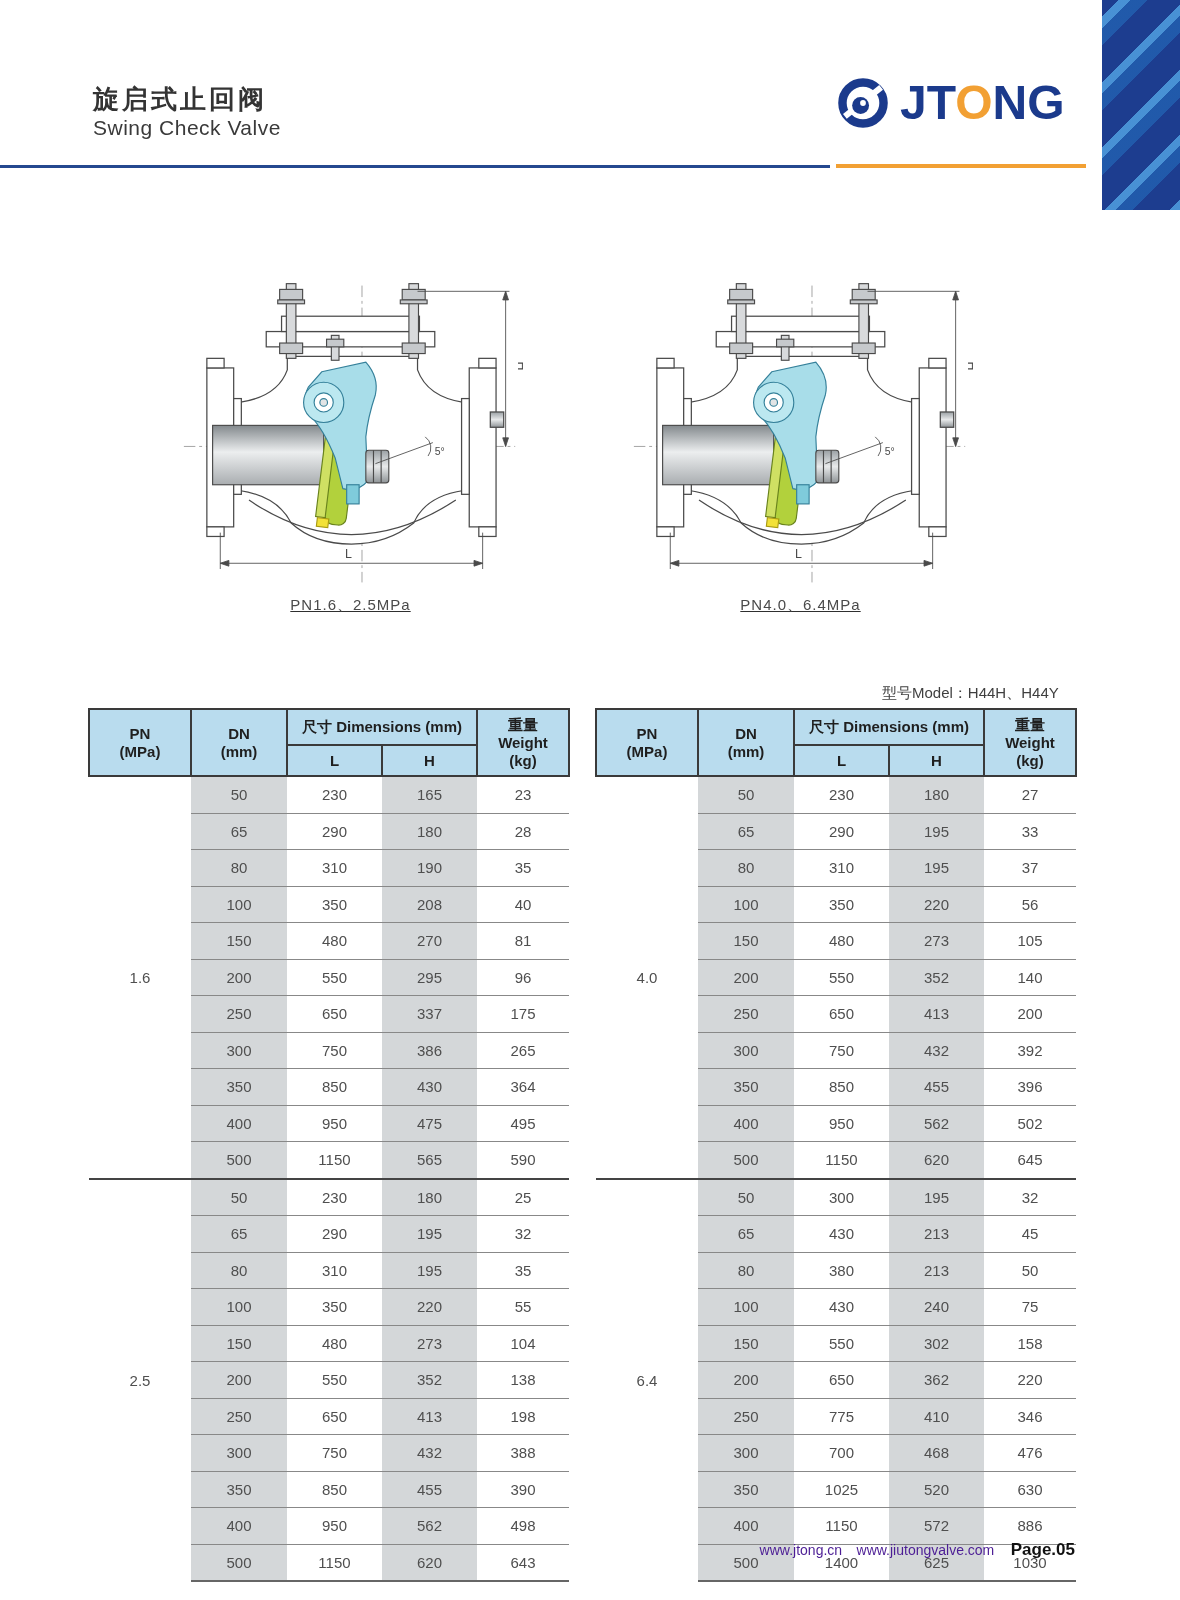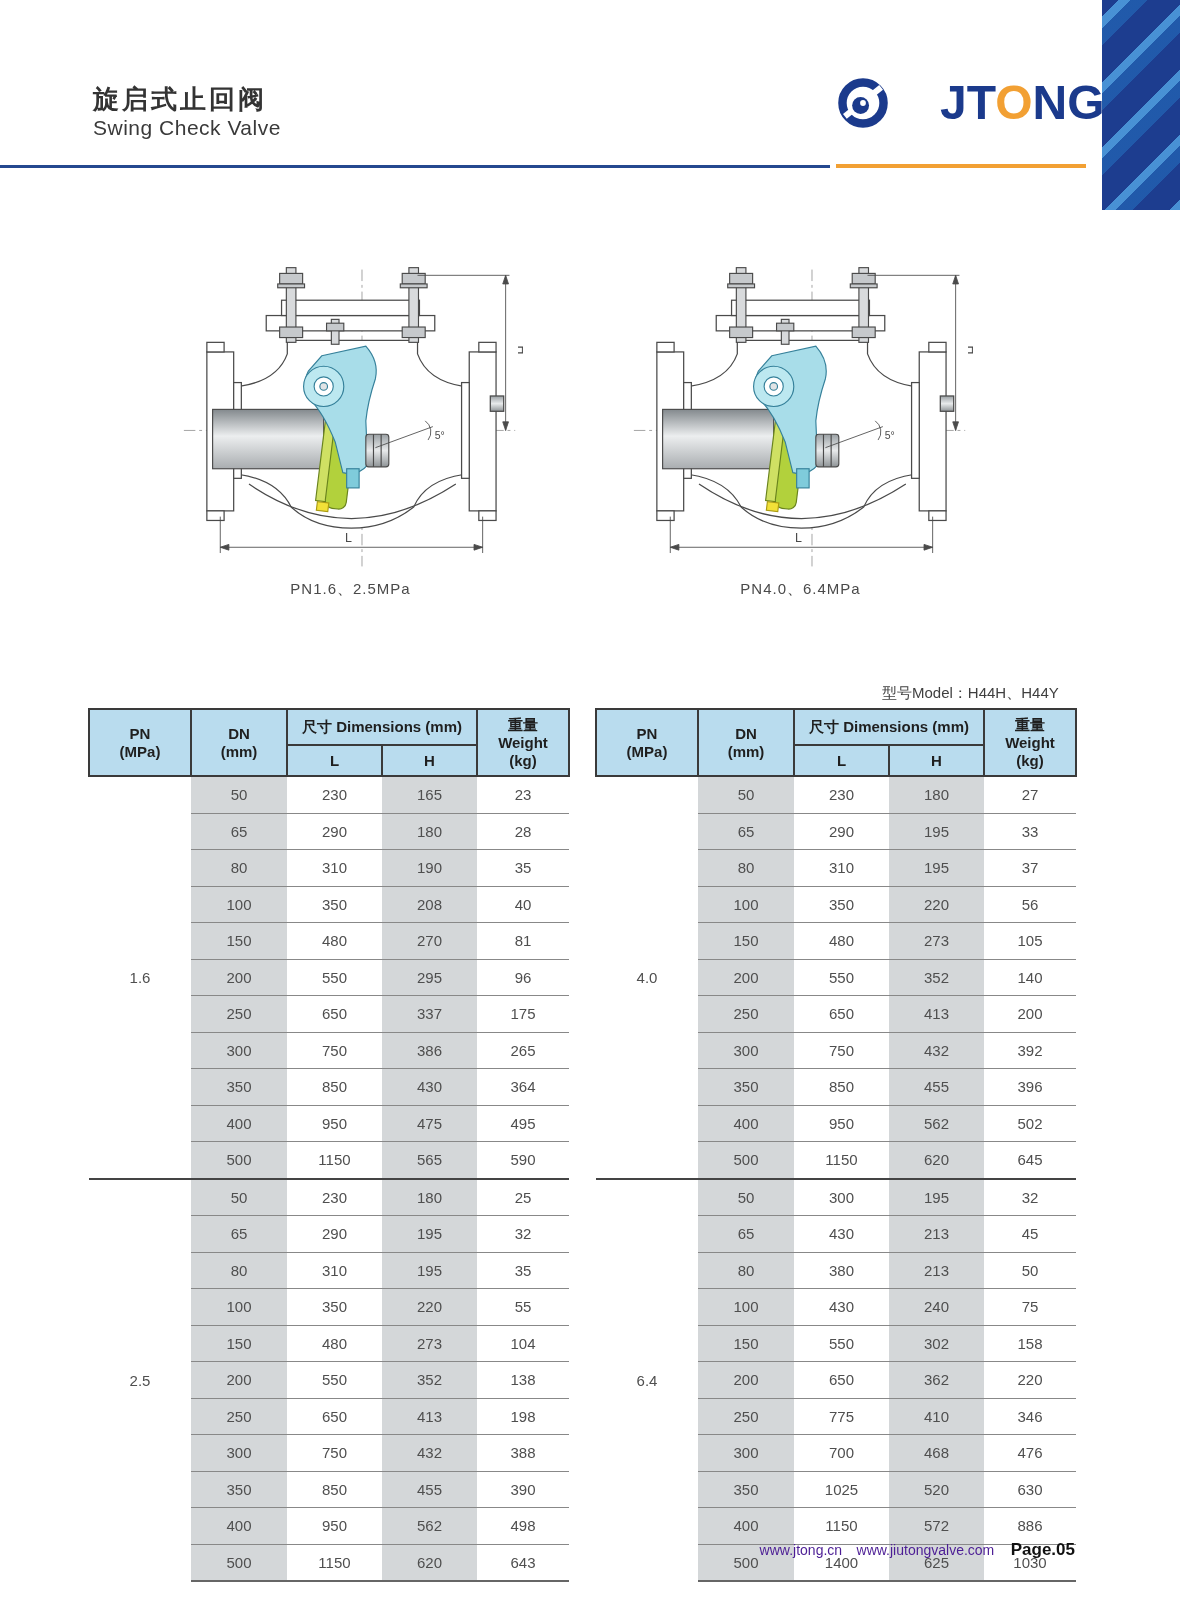--- a/index.html
+++ b/index.html
@@ -6,37 +6,37 @@
   .page{
     position:relative;width:1180px;height:1600px;background:#ffffff;overflow:hidden;
     font-family:"Liberation Sans","DejaVu Sans",sans-serif;color:#2f2f2f;padding-left:9px;
   }
 
   
   .title-zh{position:absolute;left:93px;top:82px;font-size:26px;font-weight:bold;letter-spacing:3px;color:#333;}
   .title-en{position:absolute;left:93px;top:116px;font-size:21px;color:#3a3a3a;letter-spacing:0.5px;}
   .rule-navy{position:absolute;left:0;top:165px;width:830px;height:3px;background:#24488f;}
   .rule-orange{position:absolute;left:836px;top:164px;width:250px;height:4px;background:#f2a033;}
-  .logo{position:absolute;left:834px;top:74px;display:flex;align-items:flex-end;gap:40px;}
+  .logo{position:absolute;left:834px;top:74px;display:flex;align-items:flex-end;}
   .logo-icon{width:58px;height:58px;margin-right:8px;}
   .logo-text{font-size:48px;font-weight:800;color:#1b3a8c;letter-spacing:0px;line-height:58px;}
   .logo-text .o{color:#f2a033;}
   .corner-band{
     position:absolute;left:1102px;top:0;width:78px;height:210px;
     background:
       repeating-linear-gradient(135deg,
         rgba(80,160,225,0) 0 12px,
         rgba(80,160,225,0.85) 12px 20px,
         rgba(35,105,185,0.65) 20px 32px,
         rgba(80,160,225,0) 32px 46px),
       #1d3d8f;
   }
 
   
-  .drawing{position:absolute;top:260px;width:345px;}
+  .drawing{position:absolute;top:276px;width:345px;text-decoration:underline;}
   .drawing svg{display:block;width:345px;height:316px;}
   .drawing-caption{margin-top:4px;text-align:center;font-size:15px;color:#4a4a4a;letter-spacing:1px;}
   .d-left{left:178px;}
   .d-right{left:628px;}
 
   
   .section-head{position:absolute;left:93px;top:676px;display:flex;align-items:center;}
   .bullet{width:12px;height:12px;border-radius:50%;background:#f0941d;margin-right:7px;}
   .section-title{font-size:20px;font-weight:bold;color:#111;}
   .model-label{position:absolute;left:882px;top:684px;font-size:15px;color:#3f3f3f;}

